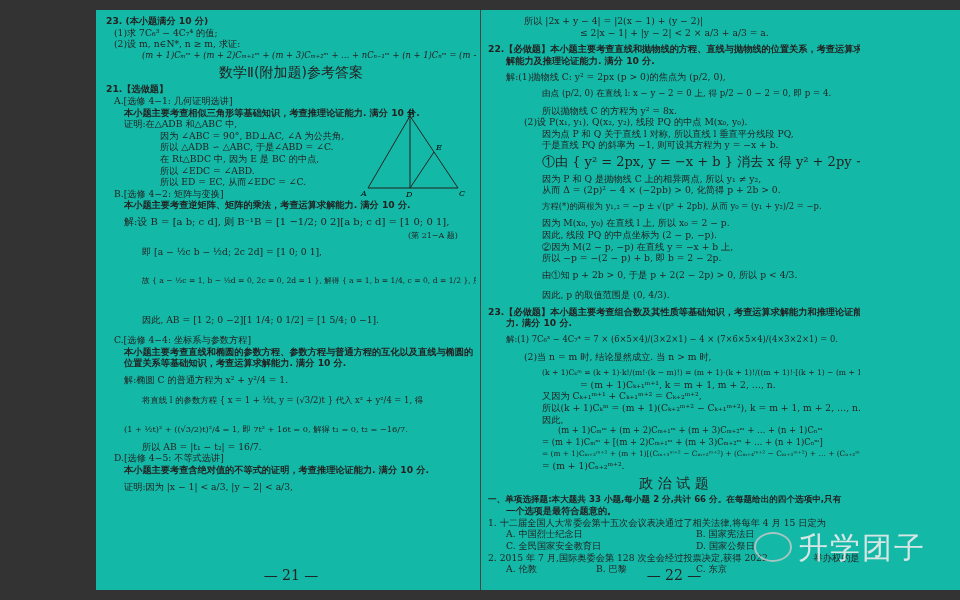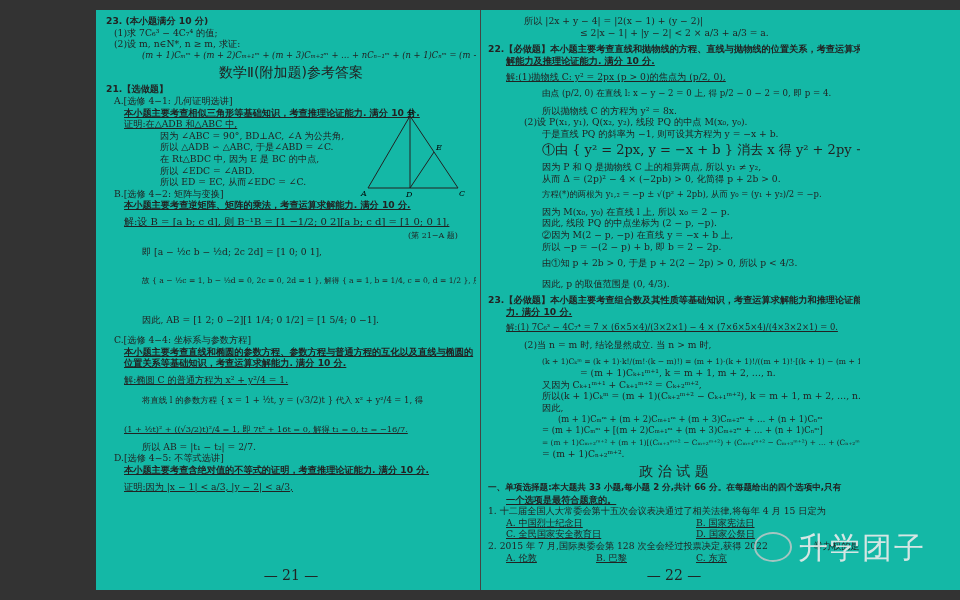--- a/index.html
+++ b/index.html
@@ -6,21 +6,21 @@
   body { width:960px; height:600px; background:#333333; position:relative; overflow:hidden;
          font-family:"DejaVu Serif", "Liberation Serif", serif; color:#222; }
   .sheet { position:absolute; left:96px; top:10px; width:868px; height:580px; background:#14b8a6; }
   .divider { position:absolute; left:384px; top:0; width:1px; height:580px; background:#444; }
   .page { position:absolute; top:0; height:580px; overflow:hidden; font-size:9.2px; line-height:11.6px; }
   .page.left { left:10px; width:370px; }
   .page.right { left:392px; width:372px; }
   .ln { white-space:nowrap; }
   .b { font-weight:bold; font-family:"DejaVu Sans","Liberation Sans",sans-serif; }
   .ind1 { padding-left:8px; }
-  .ind2 { padding-left:18px;text-decoration:underline; }
+  .ind2 { padding-left:18px; }
   .ind3 { padding-left:36px; }
   .ind4 { padding-left:54px; }
   .title { text-align:center; font-family:"DejaVu Sans","Liberation Sans",sans-serif; font-weight:normal;
            font-size:14px; line-height:20px; margin:1px 0; }
   .pgnum { position:absolute; bottom:8px; left:0; right:0; text-align:center; font-size:14px; }
   .math { font-style:italic; }
   .gap { height:5px; }
   .gap2 { height:9px; }
   .fig { position:absolute; right:8px; top:100px; width:110px; height:90px; }
   .fig-cap { position:absolute; right:18px; top:183px; font-size:8px;margin-top:37px; }
@@ -85,21 +85,21 @@
     <div class="ln ind1">C.[选修 4−4: 坐标系与参数方程]</div>
     <div class="ln ind2 b" style="white-space:normal;">本小题主要考查直线和椭圆的参数方程、参数方程与普通方程的互化以及直线与椭圆的位置关系等基础知识，考查运算求解能力. 满分 10 分.</div>
     <div class="gap"></div>
     <div class="ln ind2">解:椭圆 C 的普通方程为 x² + y²/4 = 1.</div>
     <div class="gap2"></div>
     <div class="ln ind3" style="font-size:8.4px;">将直线 l 的参数方程 { x = 1 + ½t, y = (√3/2)t } 代入 x² + y²/4 = 1, 得</div>
     <div class="gap2"></div>
       <div class="gap2"></div>
     <div class="ln ind2" style="font-size:8.2px;">(1 + ½t)² + ((√3/2)t)²/4 = 1, 即 7t² + 16t = 0, 解得 t₁ = 0, t₂ = −16/7.</div>
     <div class="gap"></div>
-    <div class="ln ind3">所以 AB = |t₁ − t₂| = 2/7.</div>
+    <div class="ln ind3">所以 AB = |t₁ − t₂| = 16/7.</div>
 
     <div class="ln ind1">D.[选修 4−5: 不等式选讲]</div>
     <div class="ln ind2 b">本小题主要考查含绝对值的不等式的证明，考查推理论证能力. 满分 10 分.</div>
     <div class="gap"></div>
     <div class="ln ind2">证明:因为 |x − 1| &lt; a/3, |y − 2| &lt; a/3,</div>
 
     <div class="pgnum">— 21 —</div>
   </div>
 
   <div class="divider"></div>
@@ -111,20 +111,21 @@
     <div class="gap"></div>
     <div class="ln b">22.【必做题】本小题主要考查直线和抛物线的方程、直线与抛物线的位置关系，考查运算求</div>
     <div class="ln ind2 b">解能力及推理论证能力. 满分 10 分.</div>
     <div class="gap"></div>
     <div class="ln ind2">解:(1)抛物线 C: y² = 2px (p &gt; 0)的焦点为 (p/2, 0),</div>
     <div class="gap"></div>
     <div class="ln ind4" style="font-size:8.6px;">由点 (p/2, 0) 在直线 l: x − y − 2 = 0 上, 得 p/2 − 0 − 2 = 0, 即 p = 4.</div>
     <div class="gap"></div>
     <div class="ln ind4">所以抛物线 C 的方程为 y² = 8x.</div>
     <div class="ln ind3">(2)设 P(x₁, y₁), Q(x₂, y₂), 线段 PQ 的中点 M(x₀, y₀).</div>
+    <div class="ln ind4">因为点 P 和 Q 关于直线 l 对称, 所以直线 l 垂直平分线段 PQ,</div>
     <div class="ln ind4">于是直线 PQ 的斜率为 −1, 则可设其方程为 y = −x + b.</div>
     <div class="gap"></div>
     <div class="ln ind4" style="font-size:13px;">①由 { y² = 2px, y = −x + b } 消去 x 得 y² + 2py − 2pb = 0.     (*)</div>
     <div class="gap"></div>
     <div class="ln ind4">因为 P 和 Q 是抛物线 C 上的相异两点, 所以 y₁ ≠ y₂,</div>
     <div class="ln ind4">从而 Δ = (2p)² − 4 × (−2pb) &gt; 0, 化简得 p + 2b &gt; 0.</div>
     <div class="gap"></div>
     <div class="ln ind4" style="font-size:8.4px;">方程(*)的两根为 y₁,₂ = −p ± √(p² + 2pb), 从而 y₀ = (y₁ + y₂)/2 = −p.</div>
     <div class="gap"></div>
     <div class="ln ind4">因为 M(x₀, y₀) 在直线 l 上, 所以 x₀ = 2 − p.</div>

